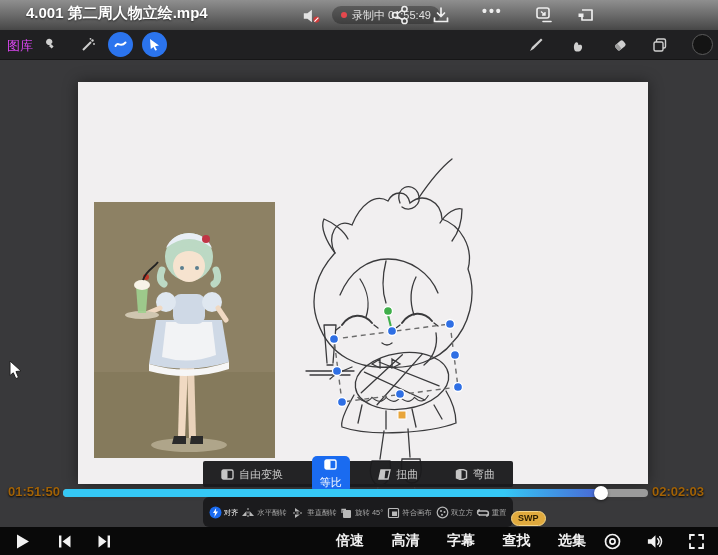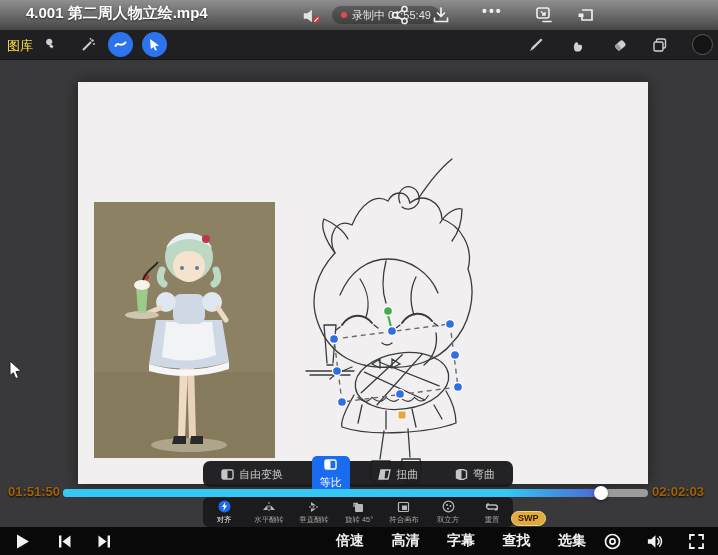--- a/index.html
+++ b/index.html
@@ -4,40 +4,40 @@
 <style>
   * { margin:0; padding:0; box-sizing:border-box; }
   html,body { background:#000; }
   body { font-family:"Liberation Sans","DejaVu Sans",sans-serif; }
   .stage { position:relative; width:718px; height:555px; background:#0c0c0c; overflow:hidden; }
 
   
   .video-area { position:absolute; left:0; top:0; width:718px; height:527px; background:#39393b; }
 
   .pc-toolbar { position:absolute; left:0; top:30px; width:718px; height:30px; background:#202022; border-bottom:1px solid #161617; }
-  .pc-toolbar .gallery { position:absolute; left:7px; top:7px; color:#fde047; font-size:13px; }
+  .pc-toolbar .gallery { position:absolute; left:7px; top:7px; color:#d946ef; font-size:13px; }
   .tool-ic { position:absolute; top:7px; width:16px; height:16px; }
   .tool-circle { position:absolute; top:2px; width:25px; height:25px; border-radius:50%; background:#2b74ee; display:flex; align-items:center; justify-content:center; }
   .color-swatch { position:absolute; top:4px; width:21px; height:21px; border-radius:50%; background:#141414; border:1.5px solid #5a5a5a; }
 
   .canvas { position:absolute; left:78px; top:82px; width:570px; height:402px; background:#f1eff0; box-shadow:0 0 14px rgba(0,0,0,.45); }
   .photo { position:absolute; left:16px; top:120px; width:181px; height:256px; }
   .chibi { position:absolute; left:212px; top:68px; width:195px; height:345px; }
   .sel-overlay { position:absolute; left:0; top:0; width:570px; height:402px; pointer-events:none; }
 
   .mouse-cursor { position:absolute; left:8px; top:360px; width:16px; height:20px; }
 
   
-  .tmode-bar { position:absolute; left:203px; top:461px; width:310px; height:26px; background:rgba(26,26,28,.96); border-radius:7px; display:flex; align-items:center; justify-content:space-between; padding:0 10px; }
+  .tmode-bar { position:absolute; left:203px; top:461px; width:310px; height:26px; background:rgba(26,26,28,.96); border-radius:2px; display:flex; align-items:center; justify-content:space-between; padding:0 10px; }
   .tmode-item { display:flex; align-items:center; gap:5px; color:#c6c6c6; font-size:11px; padding:3px 8px; border-radius:5px; white-space:nowrap; }
   .tmode-item.active { background:#1a6bf0; color:#fff;flex-direction:column; }
 
   
   .topt-panel { position:absolute; left:203px; top:497px; width:310px; height:30px; background:#1b1b1d; border-radius:6px; display:flex; align-items:center; justify-content:space-between; padding:2px 6px 1px 6px; }
-  .topt-item { display:flex; flex-direction:column; align-items:center; gap:1px; min-width:30px; }
+  .topt-item { display:flex; align-items:center; gap:1px; min-width:30px; }
   .topt-item .lbl { color:#a8a8a8; font-size:8px; white-space:nowrap; transform:scale(.92); }
   .topt-item.active .lbl { color:#e8e8e8; }
 
   .swp-badge { position:absolute; left:511px; top:511px; padding:1px 6px; background:#e0aa3e; border:1px solid #f3d588; border-radius:8px; color:#2a1d00; font-size:9px; font-weight:bold; line-height:11px; }
 
   
   .topbar { position:absolute; left:0; top:0; width:718px; height:30px; background:linear-gradient(180deg,#8f8f8f,#474747); }
   .vtitle { position:absolute; left:6px; top:4px; color:#fff; font-size:15px; font-weight:bold; text-shadow:0 1px 2px rgba(0,0,0,.6);margin-left:20px; }
   .rec-pill { position:absolute; left:332px; top:6px; height:18px; padding:0 9px; background:rgba(20,20,20,.35); border-radius:9px; display:flex; align-items:center; gap:5px; }
   .rec-dot { width:6px; height:6px; border-radius:50%; background:#e5484d; }

